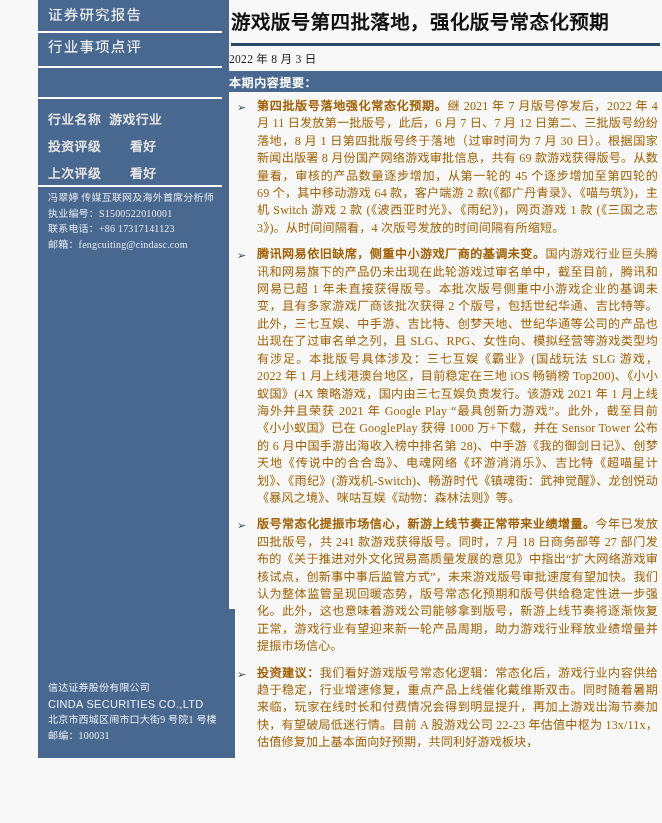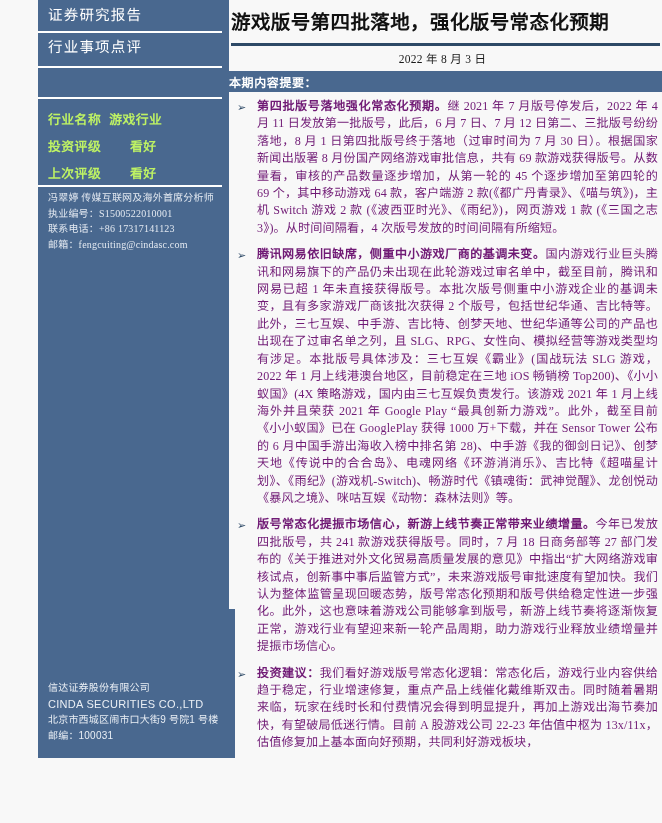--- a/index.html
+++ b/index.html
@@ -77,21 +77,21 @@
     top: 99px;
     width: 184px;
     height: 86px;
     box-sizing: border-box;
     padding: 6px 0 0 10px;
   }
   .rating-row {
     display: flex;
     align-items: center;
     height: 27px;
-    color: #bef264;
+    color: #e5e5e5;
     font-family: "Liberation Sans", "DejaVu Sans", sans-serif;
     font-weight: bold;
     font-size: 12.8px;
     white-space: nowrap;
   }
   .rating-row .rk {
     width: 82px;
     letter-spacing: 0.5px;
   }
   .rating-row .rv {
@@ -121,21 +121,21 @@
   #firm-block {
     position: absolute;
     left: 0;
     bottom: 14px;
     width: 184px;
     padding-left: 10px;
     box-sizing: border-box;
   }
   .firm-line {
     color: #eaeff5;
-    font-family: Liberation Sans, sans-serif;
+    font-family: Liberation Serif, serif;
     font-size: 10px;
     line-height: 16px;
     white-space: nowrap;
     letter-spacing: 0.2px;
   }
   .firm-line.en {
     font-family: "Liberation Sans", "DejaVu Sans", sans-serif;
     font-size: 11px;
     letter-spacing: 0.3px;
   }
@@ -164,21 +164,21 @@
   }
 
   #title-rule {
     margin: 8px 2px 0 2px;
     height: 3px;
     background: #2d4966;
   }
 
   #doc-date {
     margin: 4px 6px 0 0;
-    text-align: center;
+    text-align: left;
     font-family: "Liberation Serif", "DejaVu Serif", serif;
     font-size: 11.5px;
     color: #1a1a1a;
     letter-spacing: 0.3px;
   }
 
   #summary-bar {
     margin: 5px 0 0 0;
     height: 21px;
     background: #49688f;
@@ -210,21 +210,21 @@
     top: 2px;
     color: #2d4966;
     font-size: 11px;
     font-family: "DejaVu Sans", sans-serif;
     line-height: 16px;
   }
   .btext {
     font-family: "Liberation Serif", "DejaVu Serif", serif;
     font-size: 12.1px;
     line-height: 17.4px;
-    color: #701a75;
+    color: #a16207;
     text-align: justify;
     text-justify: inter-ideograph;
     letter-spacing: 0.15px;
   }
   .btext b {
     font-weight: bold;
   }
 </style>
 </head>
 <body>

